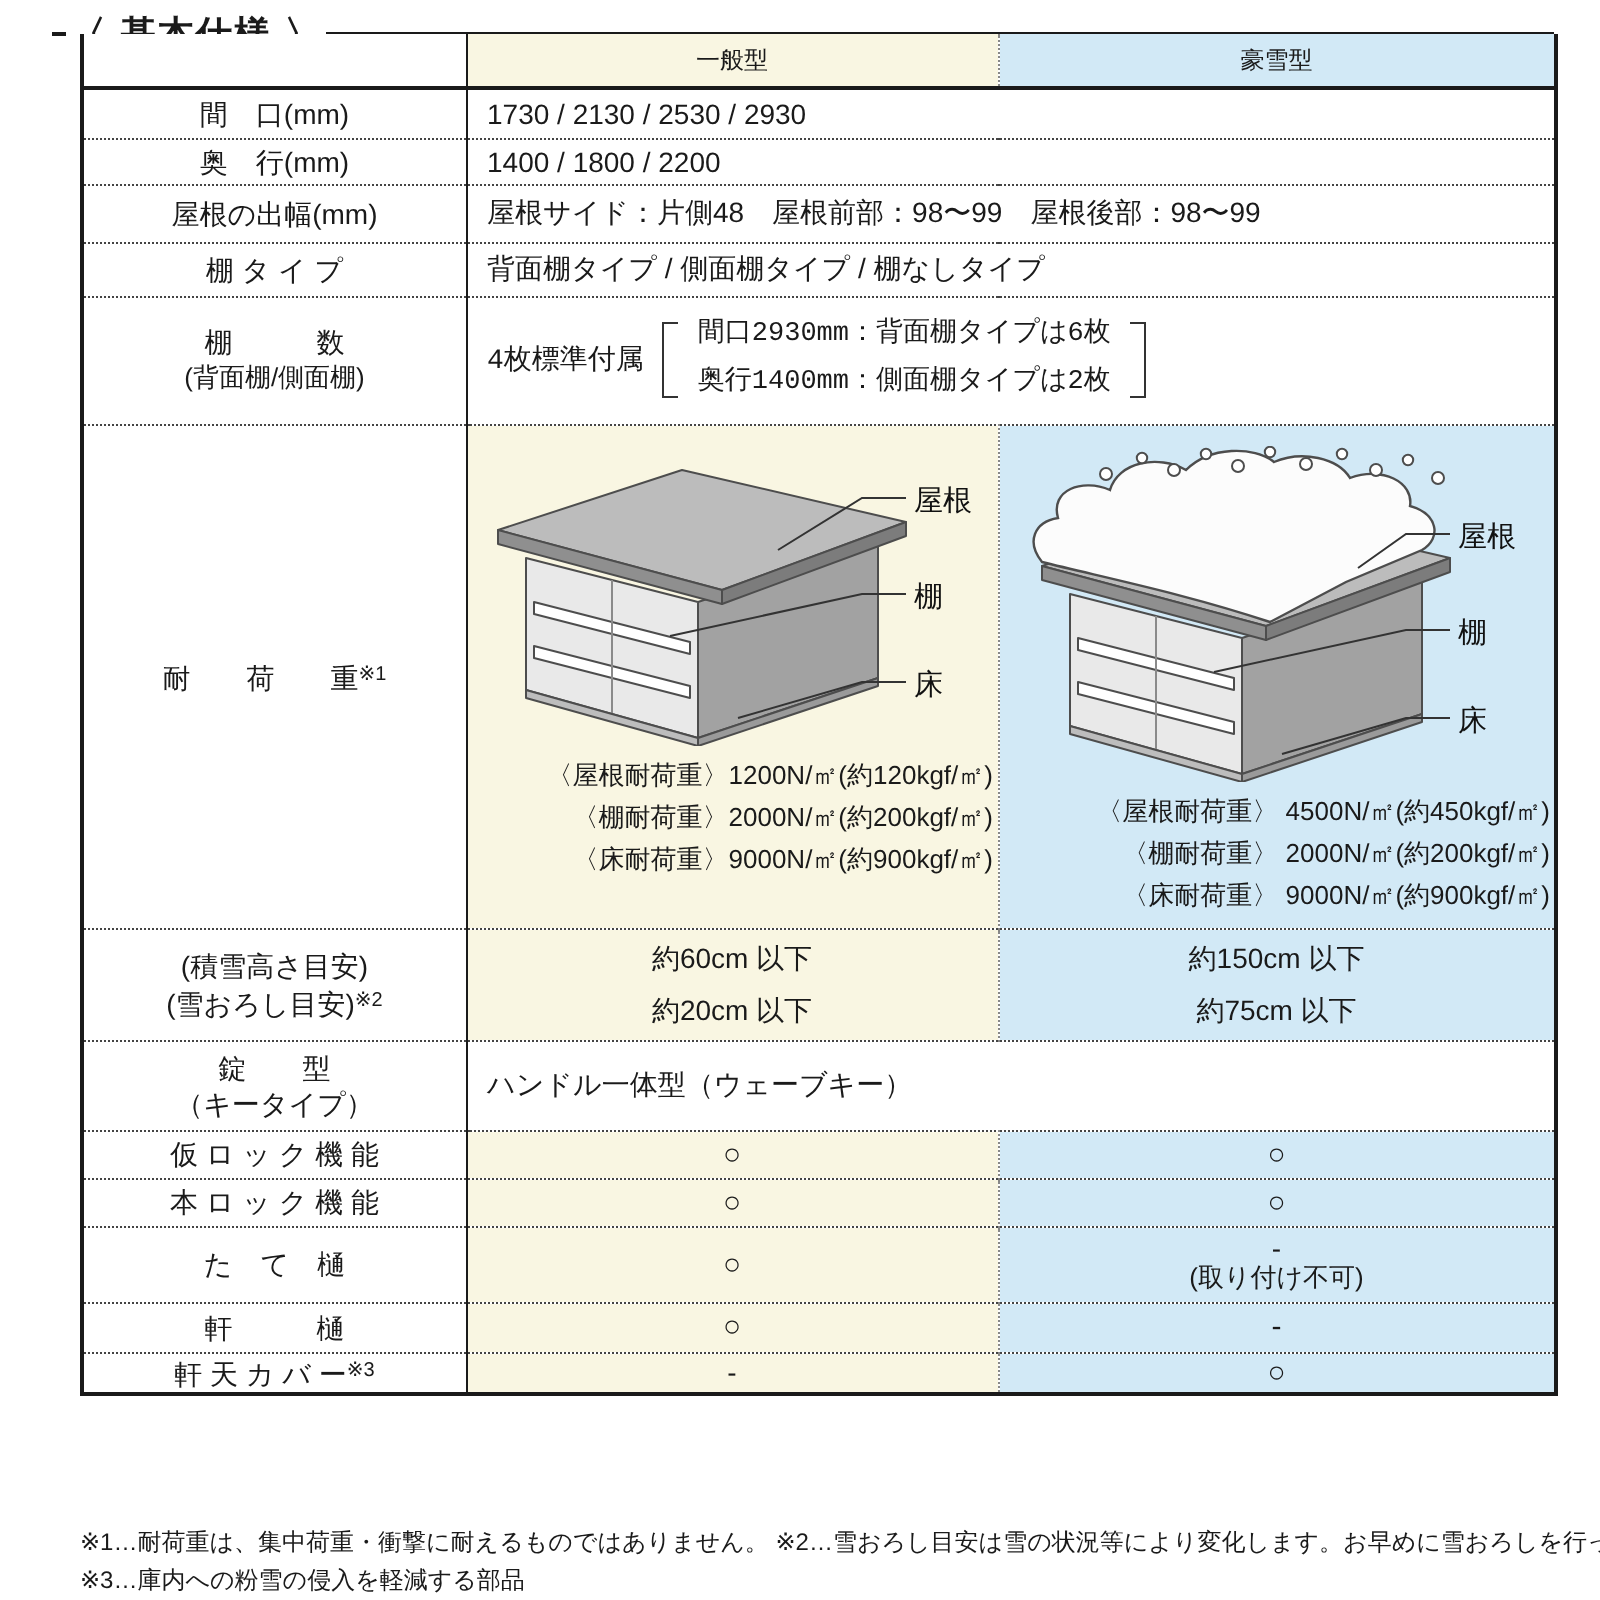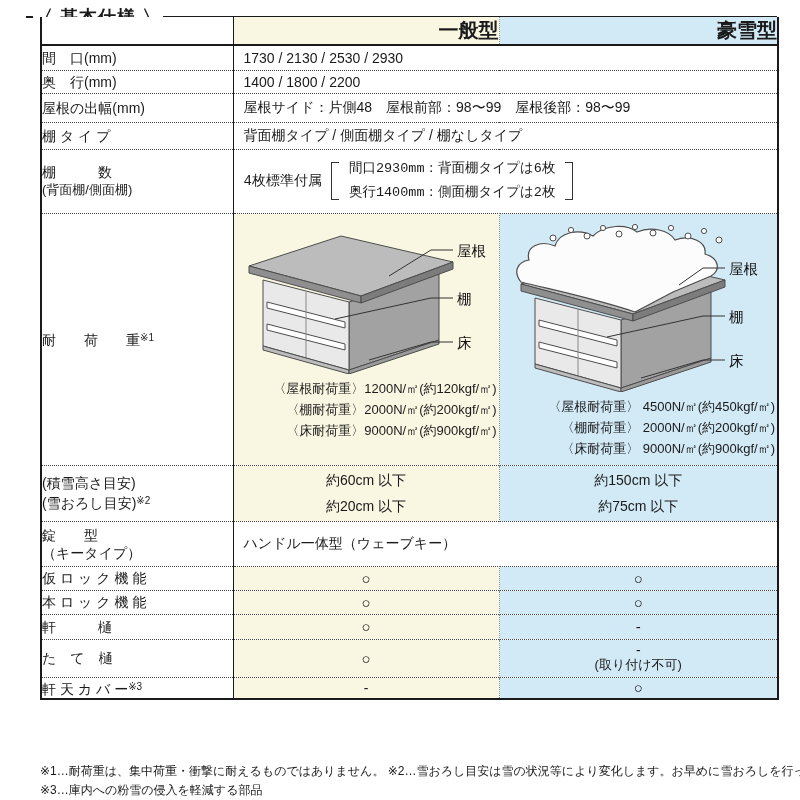--- a/index.html
+++ b/index.html
@@ -15,26 +15,26 @@
     letter-spacing:1px; background:#ffffff; padding:0 2px; white-space:nowrap;
   }
   table.spec {
     position:absolute; left:40px; top:17px; width:737px;
     border-collapse:collapse; table-layout:fixed;
     border-left:2px solid #1a1a1a; border-right:2px solid #1a1a1a;
     border-bottom:2px solid #1a1a1a;
   }
   td { padding:0; vertical-align:middle; font-size:14px; overflow:hidden; }
   td.lbl {
-    border-right:1.5px solid #1a1a1a; background:#fff;
+    text-align:center; border-right:1.5px solid #1a1a1a; background:#fff;
     line-height:18px;
   }
   td.val { text-align:left; padding-left:10px; background:#fff;margin-left:11px; }
   tr.sep td { border-top:1px dotted #444; }
-  tr.hdr td { border-bottom:2px solid #1a1a1a; text-align:right; font-size:20px;font-weight:bold; }
+  tr.hdr td { border-bottom:2px solid #1a1a1a; text-align:center; font-size:12px; }
   .bg-gen { background:#f9f6e2; }
   .bg-snow { background:#d2e9f6; }
   td.gen-split { border-right:1px dotted #888; }
   td.center { text-align:center; }
   .sup { font-size:10px; vertical-align:4px; }
   .two-line { line-height:21px; }
   
   .shelfcount { display:flex; align-items:center; gap:9px; padding-left:10px;font-family:Liberation Mono, monospace; }
   .brk { align-self:stretch; width:7px; margin:5px 0; }
   .brk.l { border:1.5px solid #333; border-right:none; }
@@ -222,33 +222,33 @@
     <td class="bg-snow center circ">○</td>
   </tr>
 
   <tr class="sep" style="height:24px">
     <td class="lbl">本 ロ ッ ク 機 能</td>
     <td class="bg-gen gen-split center circ">○</td>
     <td class="bg-snow center circ">○</td>
   </tr>
 
 
-  <tr class="sep" style="height:25px">
-    <td class="lbl">軒　　　樋</td>
-    <td class="bg-gen gen-split center circ">○</td>
-    <td class="bg-snow center circ">-</td>
-  </tr>
-
   <tr class="sep" style="height:38px">
     <td class="lbl">た　て　樋</td>
     <td class="bg-gen gen-split center circ">○</td>
     <td class="bg-snow center">
       <div class="dashline">-</div>
       <div class="feat-sub">(取り付け不可)</div>
     </td>
+  </tr>
+
+  <tr class="sep" style="height:25px">
+    <td class="lbl">軒　　　樋</td>
+    <td class="bg-gen gen-split center circ">○</td>
+    <td class="bg-snow center circ">-</td>
   </tr>
 
   <tr class="sep" style="height:18px">
     <td class="lbl">
       <span>軒 天 カ バ ー</span><span class="sup">※3</span>
     </td>
     <td class="bg-gen gen-split center">-</td>
     <td class="bg-snow center circ">○</td>
   </tr>
 </tbody>

